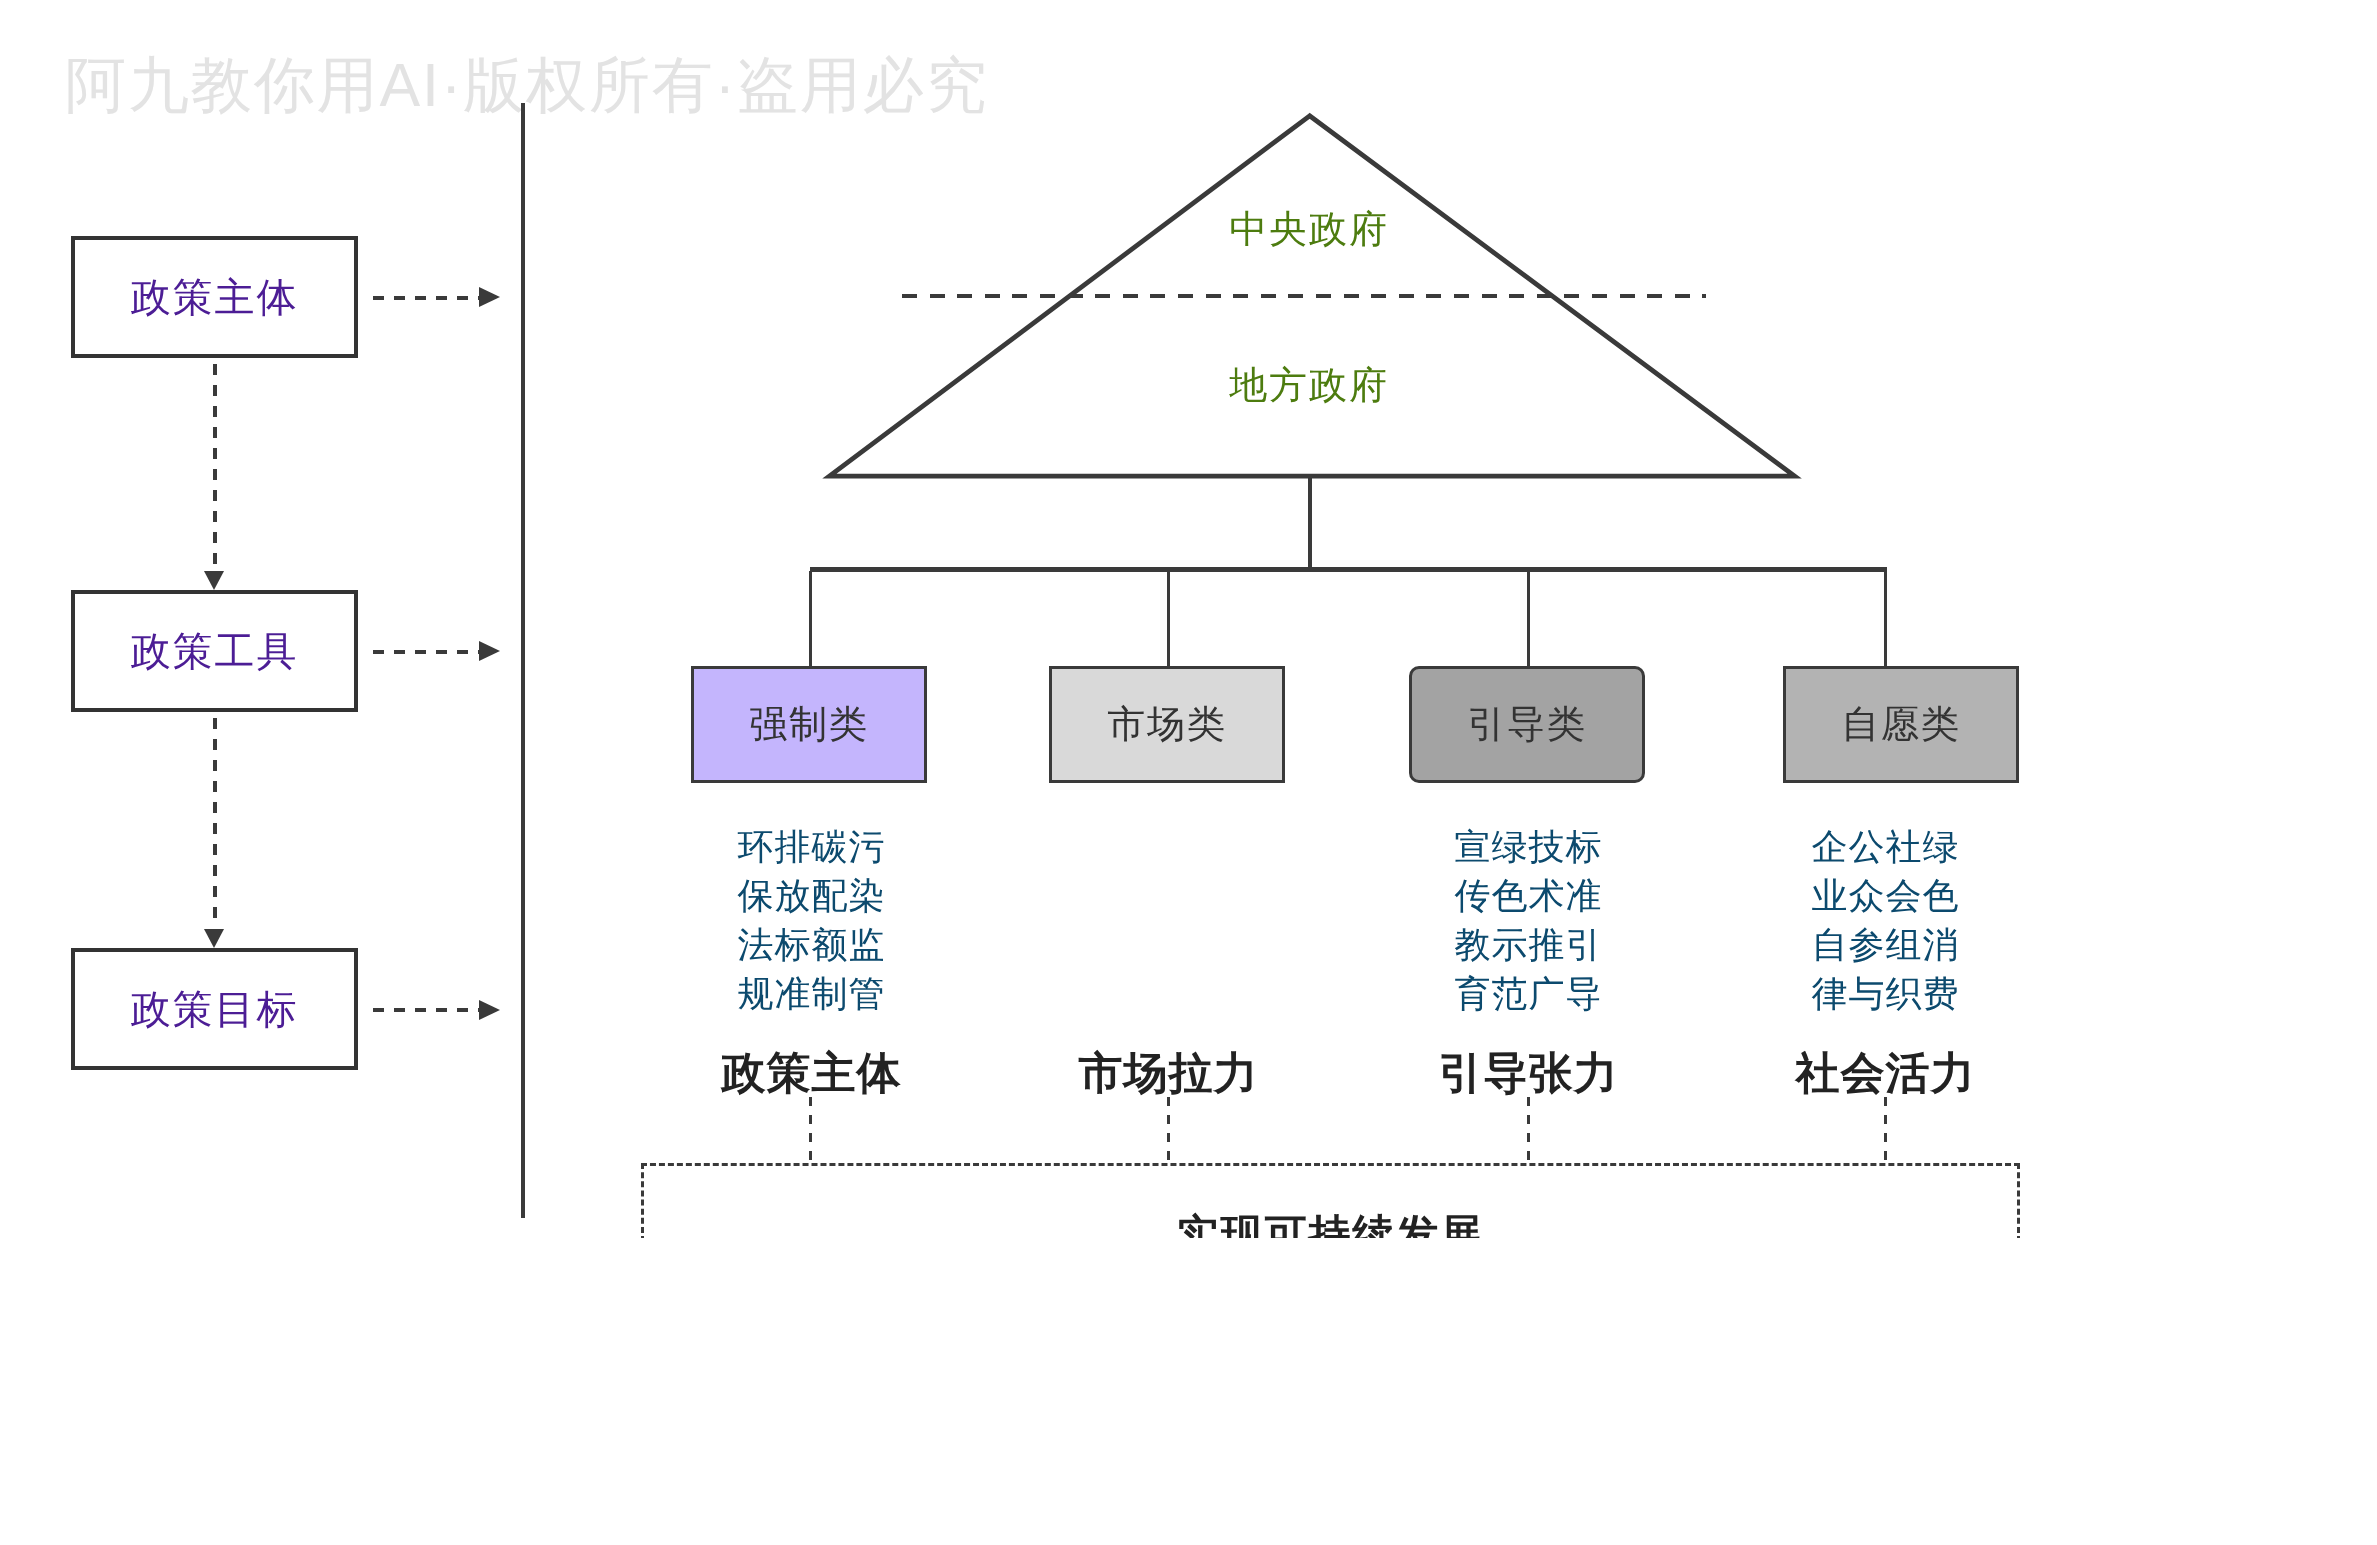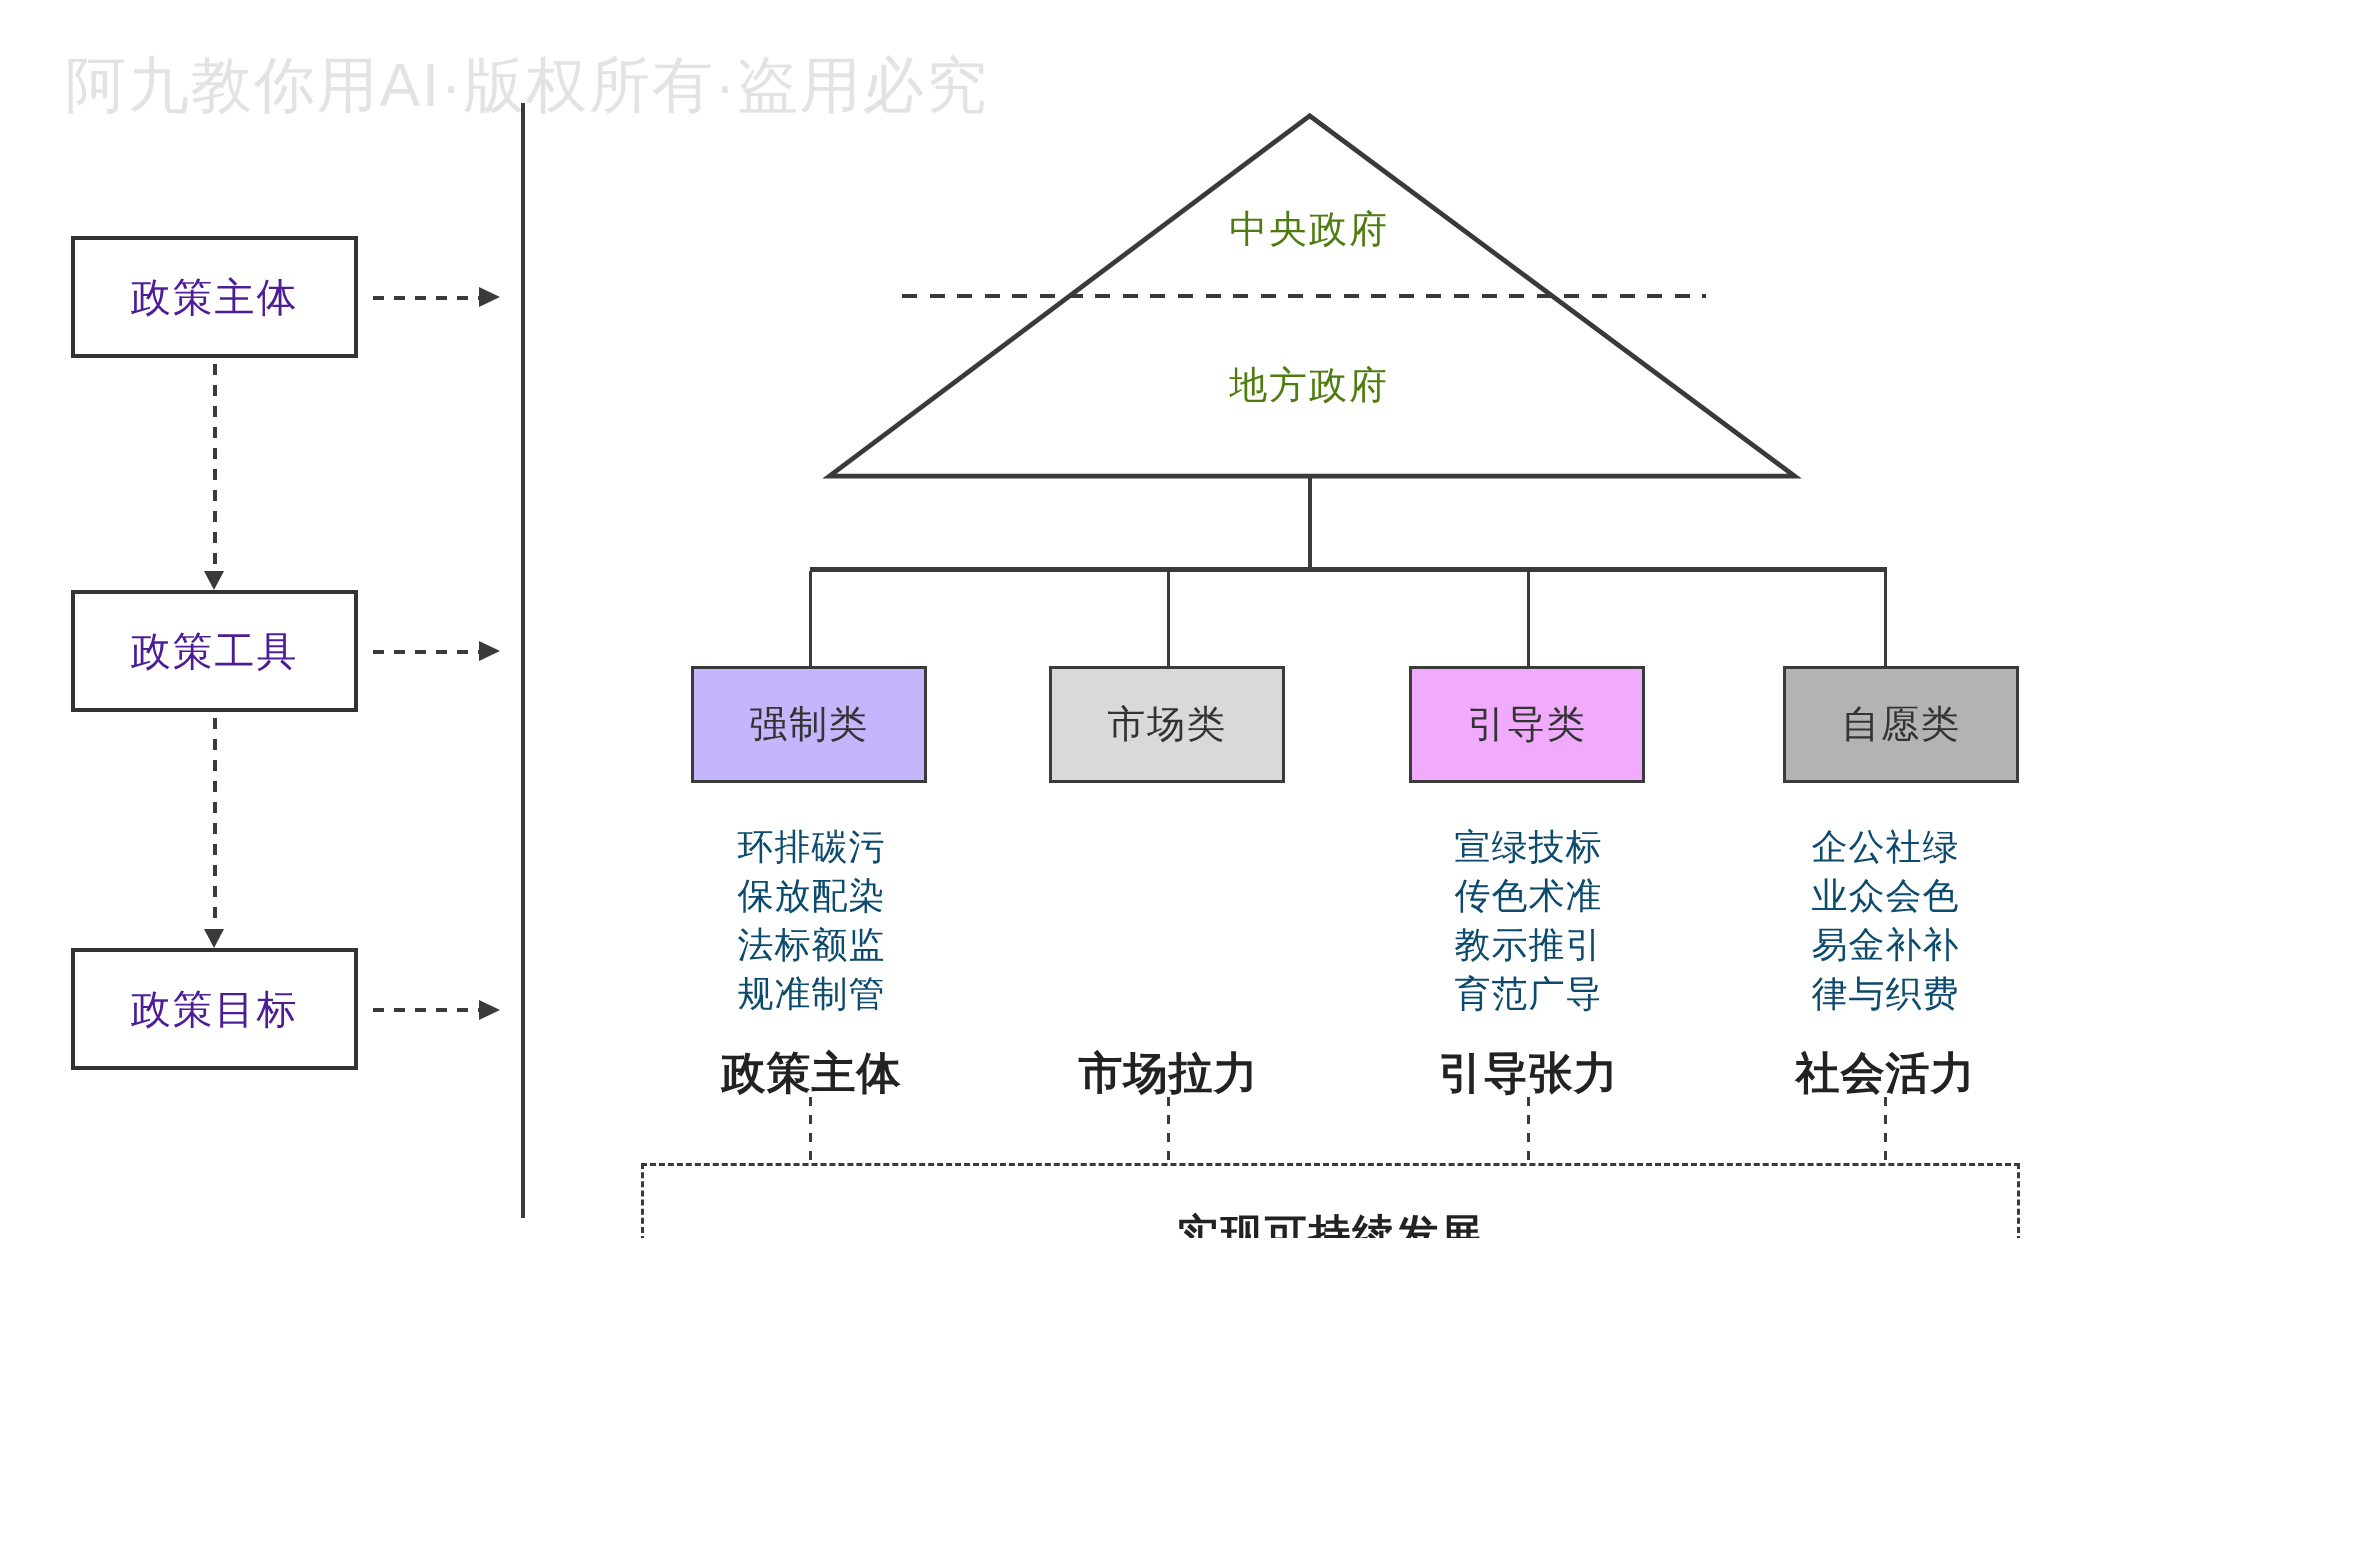--- a/index.html
+++ b/index.html
@@ -103,21 +103,21 @@
   <div class="solid-v" style="left:1167px;top:571px;width:2.9px;height:95px;"></div>
   <div class="solid-v" style="left:1527px;top:571px;width:2.9px;height:95px;"></div>
   <div class="solid-v" style="left:1884px;top:571px;width:2.9px;height:95px;"></div>
 
   <div class="cbox" style="left: 691px; background-color: #c4b5fd;">
     <span>强制类</span>
   </div>
   <div class="cbox" style="left: 1049px; background-color: rgb(217, 217, 217);">
     <span>市场类</span>
   </div>
-  <div class="cbox" style="left: 1409px; background-color: #f0abfc;">
+  <div class="cbox" style="left: 1409px; background-color: #a3a3a3; border-radius: 10px;">
     <span>引导类</span>
   </div>
   <div class="cbox" style="left: 1766px; background-color: rgb(179, 179, 179); margin-left: 17px;">
     <span>自愿类</span>
   </div>
 
   <div class="citems" style="left:669px;">
     <span>环排碳污</span>
     <span>保放配染</span>
     <span>法标额监</span>
@@ -125,21 +125,21 @@
   </div>
   <div class="citems" style="left:1386px;">
     <span>宣绿技标</span>
     <span>传色术准</span>
     <span>教示推引</span>
     <span>育范广导</span>
   </div>
   <div class="citems" style="left:1743px;">
     <span>企公社绿</span>
     <span>业众会色</span>
-    <span>易金补补</span>
+    <span>自参组消</span>
     <span>律与织费</span>
   </div>
 
   <div class="cforce" style="left:669px;">政策主体</div>
   <div class="cforce" style="left:1026px;">市场拉力</div>
   <div class="cforce" style="left:1386px;">引导张力</div>
   <div class="cforce" style="left:1743px;">社会活力</div>
 
   <div class="fdrop" style="left:809px;"></div>
   <div class="fdrop" style="left:1167px;"></div>

